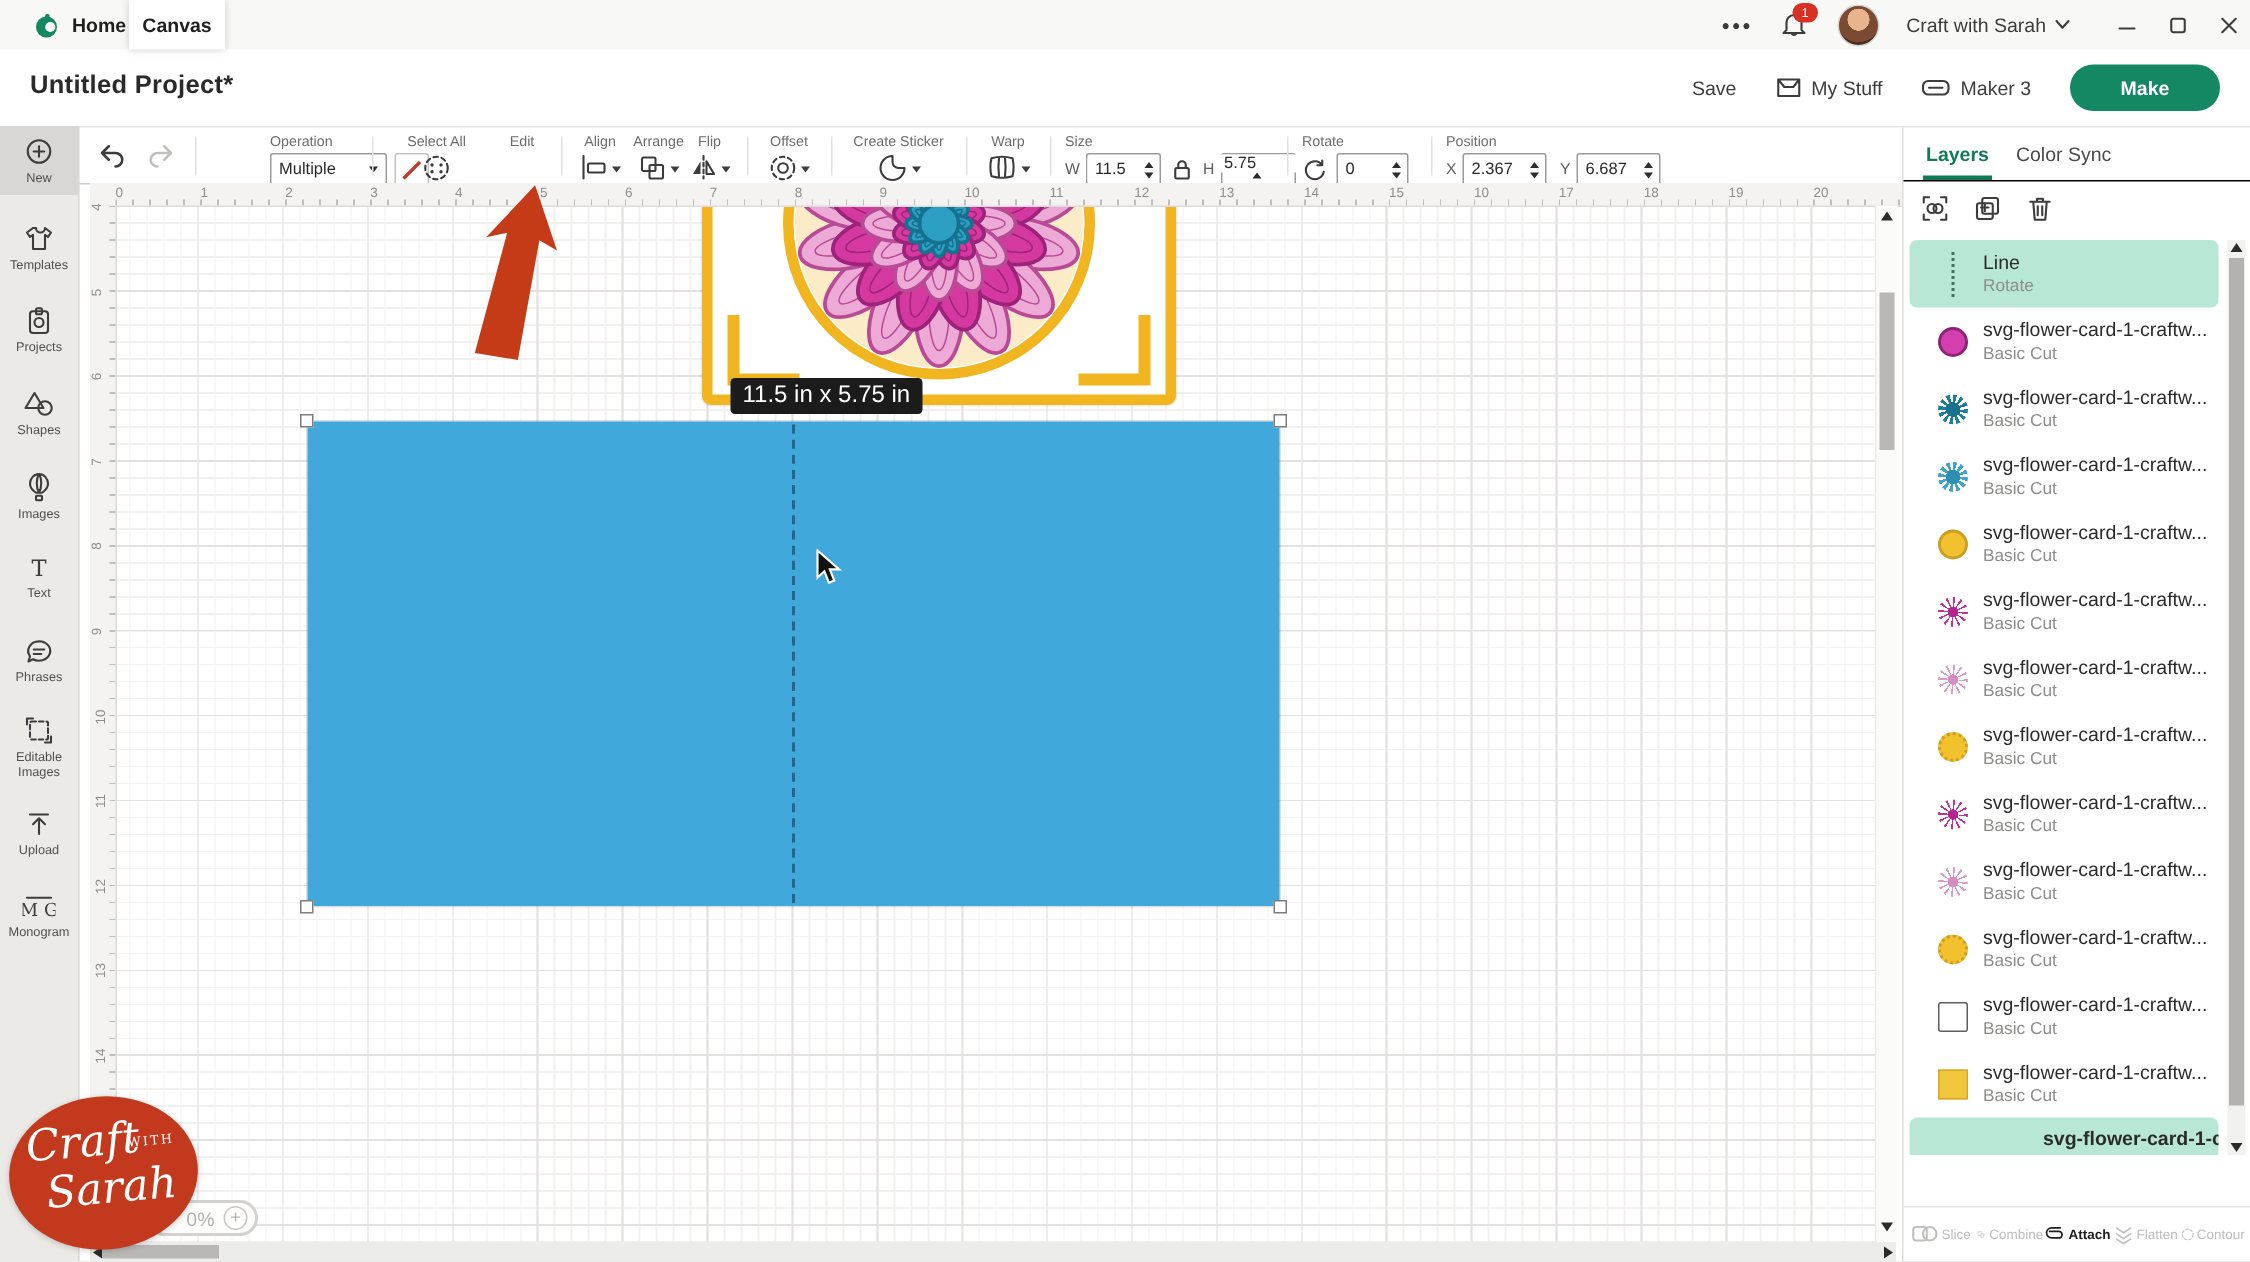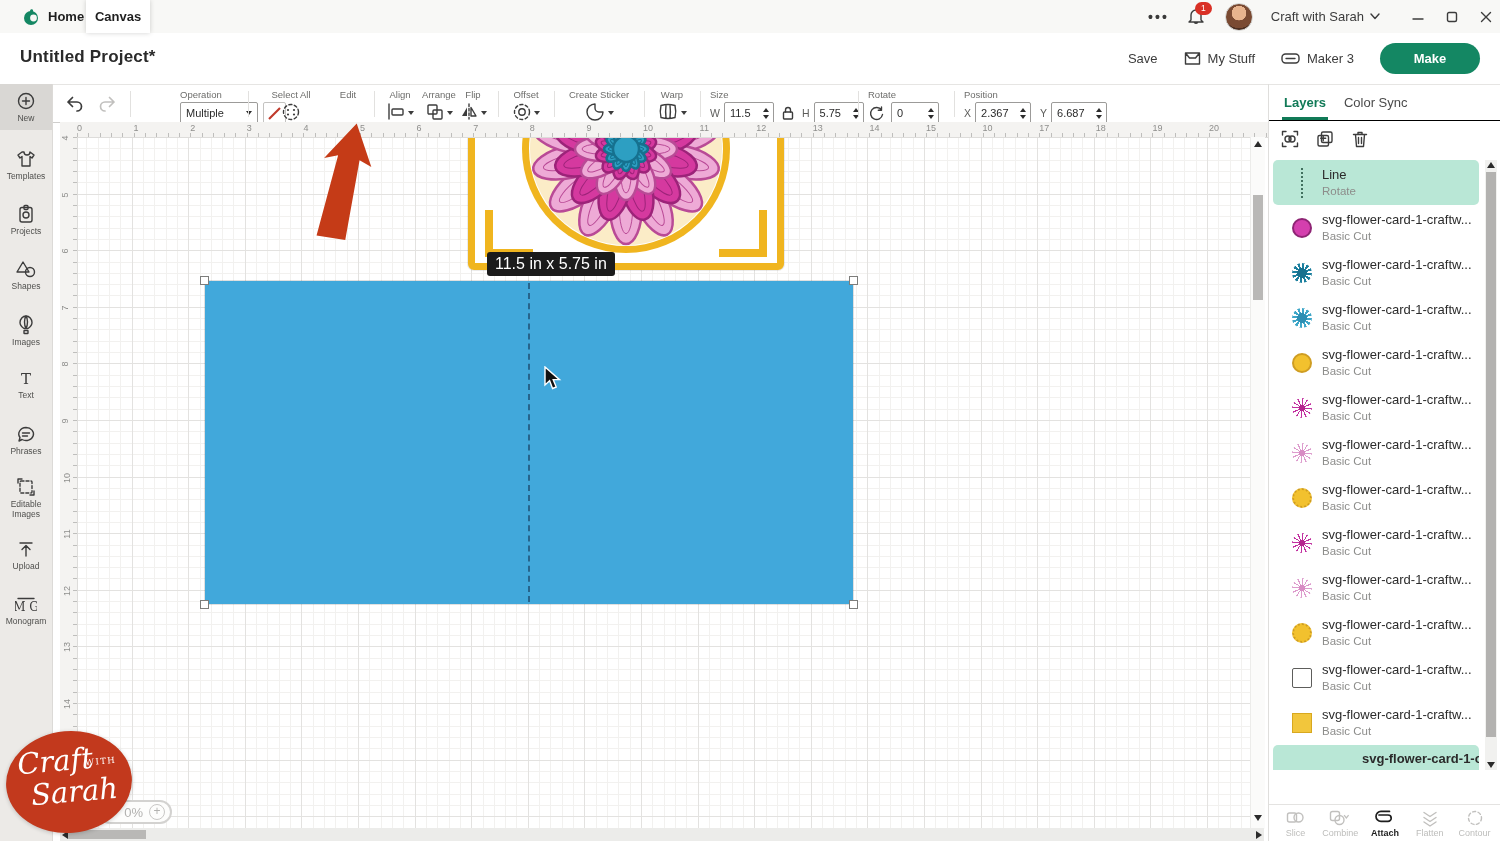--- a/index.html
+++ b/index.html
@@ -116,21 +116,21 @@
   .t-square-outline{background:#fff;border:1.5px solid #5d5d5b;border-radius:2px;}
   .t-square-yellow{background:#f2c63c;border:1px solid #d8a81f;}
   .l-title{font-size:13px;color:#2b2b2b;line-height:1.35;white-space:nowrap;overflow:hidden;}
   .l-sub{font-size:11.5px;color:#8d8d8b;line-height:1.3;}
   .lscroll{position:absolute;right:3px;top:76px;width:12px;height:610px;background:#f1f1ef;}
   .lthumb{position:absolute;left:1px;top:12px;width:10px;height:565px;background:#b3b2b0;}
   .blank-row{position:absolute;left:0;top:686px;width:232px;height:34px;background:#fcfcfb;border-top:1px solid #e4e3e1;box-sizing:border-box;display:flex;align-items:center;box-shadow:0 -2px 4px rgba(0,0,0,.05);}
   .blank-thumb{width:38px;height:25px;background:#fff;border:1px solid #aaa9a7;margin:0 14px 0 10px;}
   .blank-label{font-size:10px;color:#4a4a4a;}
   .action-bar{position:absolute;left:0;top:720px;width:232px;height:37px;border-top:1px solid #e4e3e1;box-sizing:border-box;display:flex;justify-content:space-around;align-items:center;padding:0 4px;}
-  .act{display:flex;flex-direction:column;align-items:center;gap:1px;width:44px;}
+  .act{display:flex;flex-direction:row;align-items:center;gap:1px;width:44px;}
   .act .alabel{font-size:9px;color:#bdbdbb;}
   .act.active .alabel{color:#1e1e1e;font-weight:bold;}
 
   .stroke-ic{stroke:#3c3c3c;fill:none;stroke-width:1.4;stroke-linecap:round;stroke-linejoin:round;}
   .stroke-dis{stroke:#c1c0be;fill:none;stroke-width:1.4;stroke-linecap:round;stroke-linejoin:round;}
 </style>
 </head>
 <body>
 
 <div id="stage">
@@ -323,21 +323,21 @@
           <span class="stepper">
               <span class="st-up"></span>
               <span class="st-dn"></span>
             </span>
         </div>
         <svg style="margin:0 7px;" width="14" height="16" viewBox="0 0 14 16">
             <rect class="stroke-ic" x="2.5" y="7" width="9" height="7" rx="1"></rect>
             <path class="stroke-ic" d="M4.5,7 V5 a2.5,2.5 0 0 1 5,0 v2"></path>
           </svg>
         <span class="fieldlbl">H</span>
-        <div class="numwrap" style="width:48px;">
+        <div class="numwrap" style="width:48px;flex-direction:column;">
           <input value="5.75" style="">
           <span class="stepper">
               <span class="st-up"></span>
               <span class="st-dn"></span>
             </span>
         </div>
       </div>
     </div>
     <div class="tdiv" style="left:806px;"></div>
 

